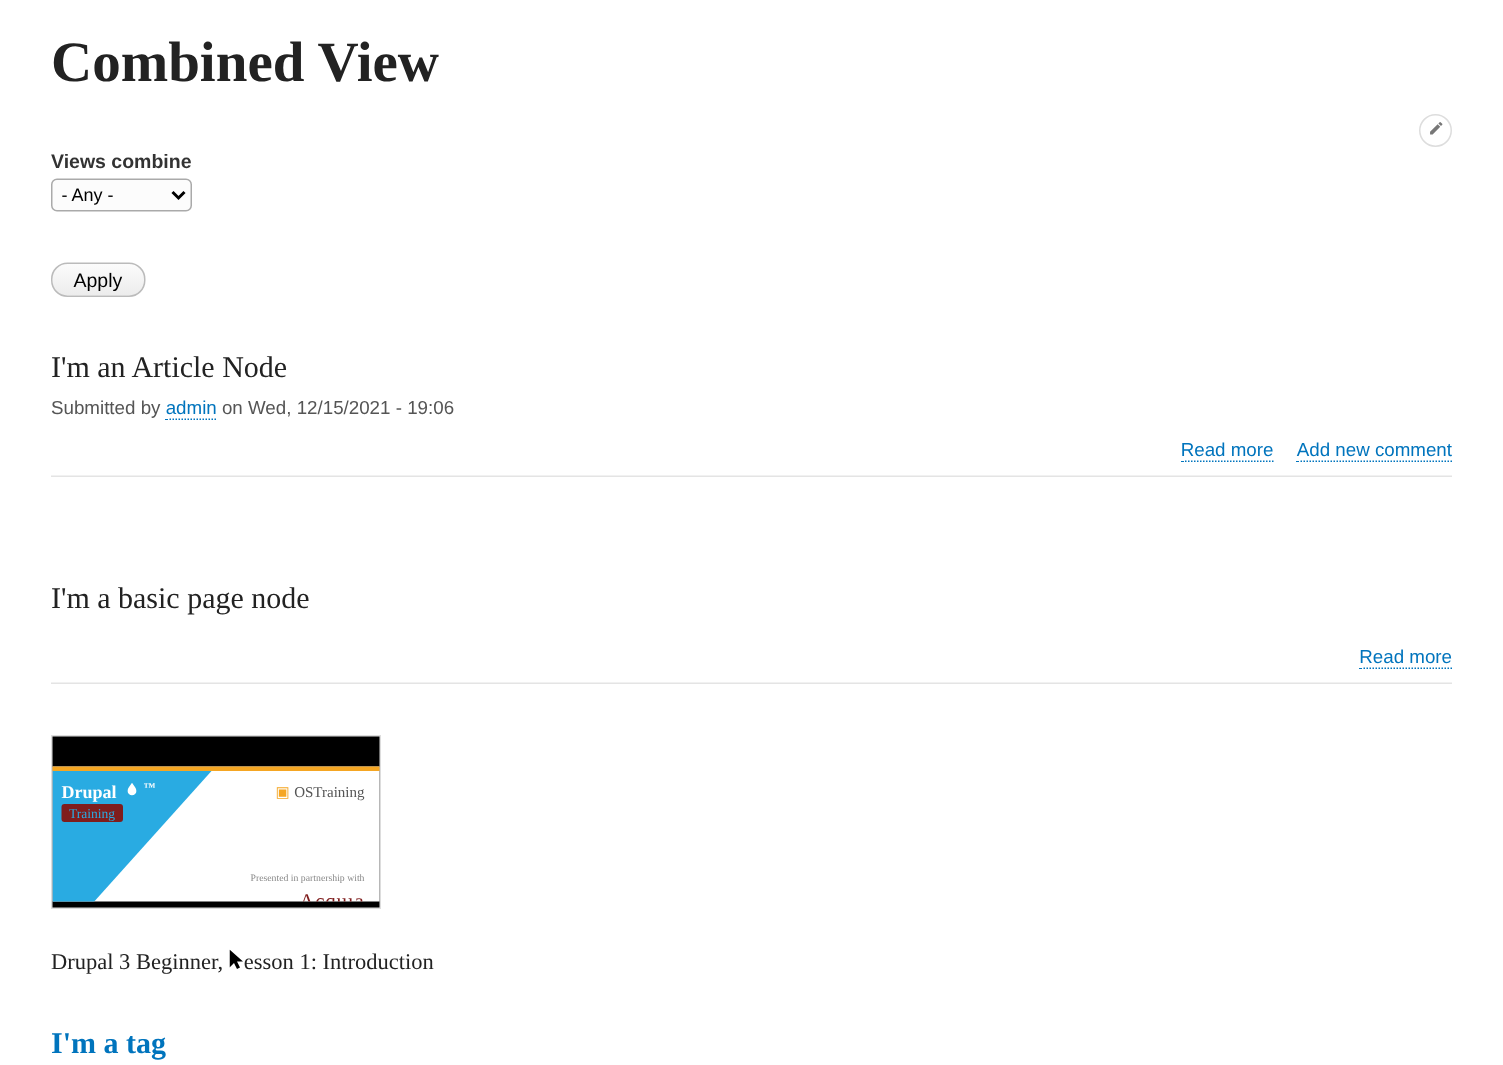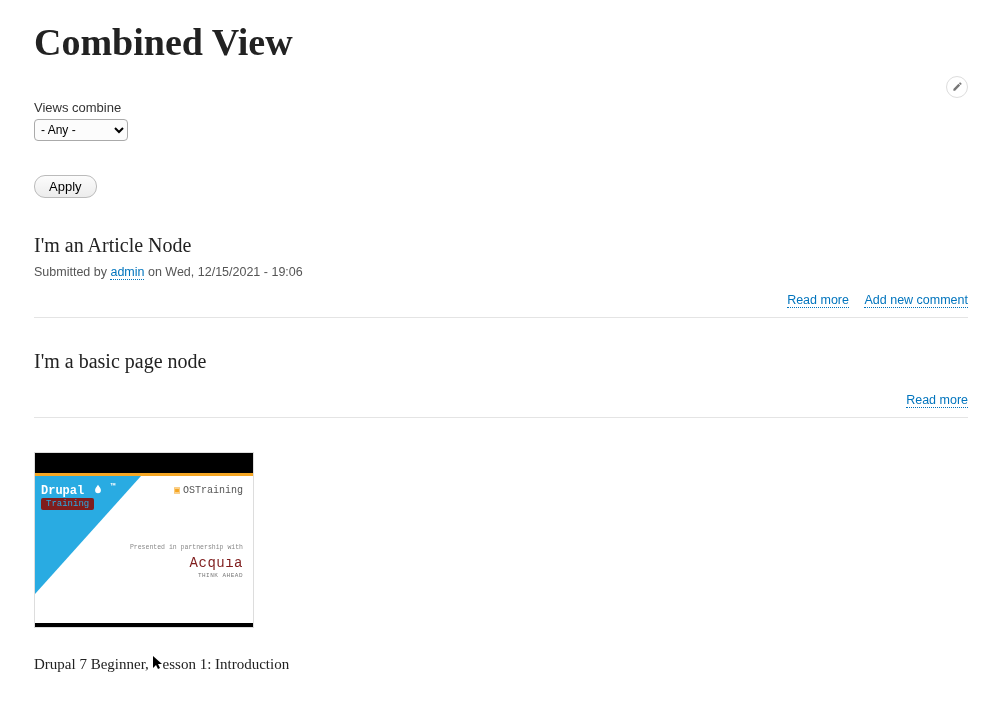--- a/index.html
+++ b/index.html
@@ -33,21 +33,21 @@
       align-items: center;
       justify-content: center;
       cursor: pointer;
       background: #fff;
     }
     .edit-icon svg { width: 11px; height: 11px; fill: #777; }
 
     
     .filter-label {
       font-family: "Helvetica Neue", Arial, sans-serif;
-      font-weight: normal;
+      font-weight: bold;
       font-size: 13px;
       color: #333;
       margin-bottom: 4px;
     }
     .filter-select {
       font-family: Arial, sans-serif;
       font-size: 12px;
       padding: 2px 2px;
       background: #fcfcfc;
       border: 1px solid #aaa;
@@ -110,24 +110,24 @@
       margin-top: 34px;
       width: 220px;
       border: 1px solid #ddd;
       background: #000;
     }
     .video-inner {
       background: #fff;
       margin-top: 20px;
       margin-bottom: 4px;
       border-top: 3px solid #f5a623;
-      height: 150px;
+      height: 90px;
       position: relative;
       overflow: hidden;
-      font-family: Liberation Mono, monospace;
+      font-family: Liberation Serif, serif;
     }
     .triangle {
       position: absolute;
       left: 0;
       top: 0;
       width: 0;
       height: 0;
       border-right: 106px solid transparent;
       border-top: 118px solid #29abe2;
     }
@@ -240,21 +240,21 @@
 <div class="submitted">
   <span>Submitted by </span><a href="#">admin</a><span> on Wed, 12/15/2021 - 19:06</span>
 </div>
 <div class="row-links">
   <a href="#">Read more</a>
   <a href="#">Add new comment</a>
 </div>
 <hr class="divider">
 
 
-<div class="row-title" style="margin-top:32px;">I'm a basic page node</div>
+<div class="row-title" style="margin-top:70px;">I'm a basic page node</div>
 <div class="row-links" style="margin-top:20px;">
   <a href="#">Read more</a>
 </div>
 <hr class="divider">
 
 
 <div class="video-card">
   <div class="video-inner">
     <div class="triangle"></div>
     <div class="drupal-label">
@@ -268,21 +268,21 @@
     <div class="ost"><span class="book">▣</span><span>OSTraining</span></div>
     <div class="partner">Presented in partnership with</div>
     <div class="acquia">
       <span class="acquia-name">Acquıa</span>
       <span class="acquia-tag">THINK AHEAD</span>
     </div>
   </div>
 </div>
 
 <div class="video-caption">
-  <span>Drupal 7 Beginner, </span><span class="cursor"><svg width="10" height="14" viewBox="0 0 10 14" style="vertical-align:-2px">
+  <span>Drupal 3 Beginner, </span><span class="cursor"><svg width="10" height="14" viewBox="0 0 10 14" style="vertical-align:-2px">
         <path d="M0 0 L0 12 L3 9 L5 13 L7 12 L5 8 L9 8 Z" fill="#000"></path>
       </svg></span><span>esson 1: Introduction</span>
 </div>
 
 
 <a href="#" class="tag-link">I'm a tag</a>
 
 
 
 

